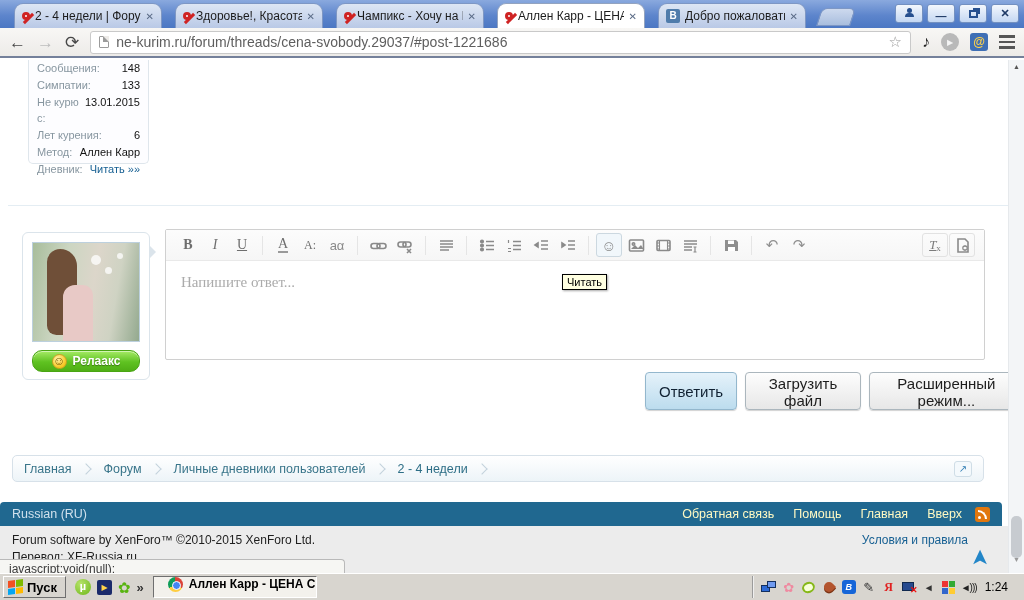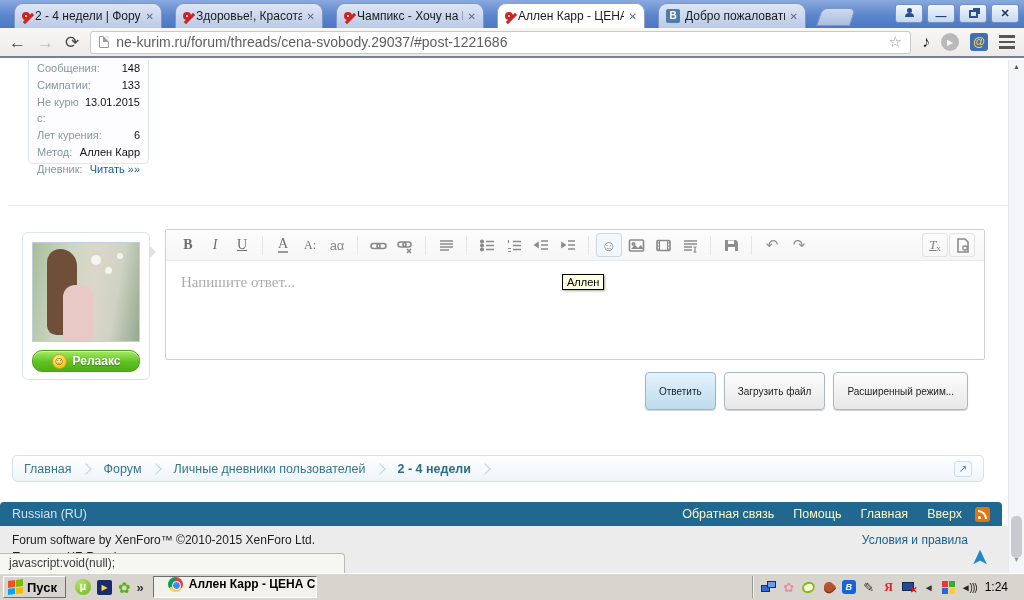--- a/index.html
+++ b/index.html
@@ -74,40 +74,40 @@
   .gfm{font-size:13px;color:#8a8a8a}
   .gsm{font-size:15px;color:#8a8a8a;line-height:1}
   .gar{font-size:15px;color:#8f8f8f}
   .gtx{font-family:"Liberation Serif",serif;font-style:italic;text-decoration:underline;color:#7c7c7c;font-size:13px}
   .gtx small{font-style:normal;font-size:9px;vertical-align:-2px;text-decoration:none}
   .tsvg{stroke:#8a8a8a;fill:none;stroke-width:1.6}
   .ebody{padding:13px 15px;font-family:"Liberation Serif",serif;font-size:15px;color:#ababab}
   .tooltip{position:absolute;left:562px;top:214px;background:#ffffe1;border:1px solid #000;font-size:11px;padding:1px 4px;color:#000;box-shadow:1px 1px 2px rgba(0,0,0,.35);z-index:5}
 
   .btnrow{position:absolute;top:312px;left:645px;display:flex;gap:8px}
-  .fbtn{height:38px;padding:13px 13px;border:1px solid #abb6bd;border-radius:4px;background:linear-gradient(#fdfdfd,#e7e7e7);font-size:10px;color:#1d1d1d;box-shadow:0 1px 1px rgba(0,0,0,.18);font-family:"Liberation Sans",sans-serif}
+  .fbtn{height:38px;padding:2px 13px;border:1px solid #abb6bd;border-radius:4px;background:linear-gradient(#fdfdfd,#e7e7e7);font-size:15px;color:#1d1d1d;box-shadow:0 1px 1px rgba(0,0,0,.18);font-family:"Liberation Sans",sans-serif}
   .fbtn.primary{background:linear-gradient(#e5f2fa,#bcdcee);border-color:#93b7cd;color:#123;}
 
   .breadcrumb{position:absolute;left:12px;top:395px;width:972px;height:27px;border:1px solid #d7e1e9;border-radius:5px;background:linear-gradient(#ffffff,#edf4f8);display:flex;align-items:center;padding:0 11px;font-size:12.5px;color:#39758a}
   .csep{width:8px;height:8px;border-top:1px solid #c3d2dc;border-right:1px solid #c3d2dc;transform:rotate(45deg);margin:0 14px 0 10px}
-  .crumb.cur{font-weight:bold;color:#2d6e86}
+  .crumb.cur{font-weight:normal;color:#2d6e86}
   .bcext{margin-left:auto;width:18px;height:16px;border:1px solid #cfdde6;border-radius:3px;background:#f4f9fc;color:#2f7cb3;font-size:10px;display:flex;align-items:center;justify-content:center}
 
   .footerbar{position:absolute;left:0;top:442px;width:1002px;height:24px;background:#206890;border-radius:4px 4px 0 0;display:flex;align-items:center;padding:0 12px;font-size:12.5px;color:#cfe0ec}
   .flinks{margin-left:auto;display:flex;gap:19px;color:#fef9c3}
   .rss{width:15px;height:15px;background:#e1770e;border-radius:3px;margin-left:13px;position:relative}
   .rss::before{content:"";position:absolute;left:3px;bottom:3px;width:3px;height:3px;border-radius:50%;background:#fff}
   .rss::after{content:"";position:absolute;left:3px;bottom:3px;width:7px;height:7px;border-top:2px solid #fff;border-right:2px solid #fff;border-radius:0 100% 0 0}
 
   .subfooter{position:absolute;left:0;top:466px;width:1008px;height:47px;background:#ececec;font-size:12px;color:#1e1e1e;padding:7px 12px}
   .subfooter .l2{margin-top:3px}
   .legal{position:absolute;right:40px;top:7px;display:flex;gap:17px;color:#176093}
   .toparrow{position:absolute;right:20px;top:20px;color:#2386c8;font-size:19px;transform:rotate(-90deg);font-weight:bold}
 
-  .statusbub{position:absolute;left:0;bottom:0;width:345px;height:20px;background:#f6f6f3;border:1px solid #b9b9b9;border-left:none;border-bottom:none;border-radius:0 4px 0 0;font-size:12px;color:#3b3b3b;line-height:18px;padding:0 9px;z-index:6}
+  .statusbub{position:absolute;left:0;bottom:0;width:345px;height:14px;background:#f6f6f3;border:1px solid #b9b9b9;border-left:none;border-bottom:none;border-radius:0 4px 0 0;font-size:12px;color:#3b3b3b;line-height:18px;padding:0 9px;z-index:6}
 
   .scrollbar{position:absolute;right:0;top:0;width:16px;height:513px;background:#f3f5f7;border-left:1px solid #e6e9ec}
   .sbup{position:absolute;top:3px;left:4px;font-size:7px;color:#555}
   .sbdown{position:absolute;bottom:10px;left:4px;font-size:7px;color:#9a9a9a}
   .sbthumb{position:absolute;right:2px;top:456px;width:11px;height:42px;background:#c7cbd0;border-radius:5px}
 
   
   .taskbar{position:absolute;left:0;bottom:0;width:1024px;height:27px;background:#d8d5cf;border-top:1px solid #fff;display:flex;align-items:center;padding:0 3px;gap:5px}
   .startbtn{height:22px;display:flex;align-items:center;gap:4px;padding:0 8px 0 4px;background:#d8d5cf;border:1px solid;border-color:#fff #6f6f6f #6f6f6f #fff;font-weight:bold;font-size:13px;font-family:"Liberation Sans",sans-serif}
   .flag{width:15px;height:14px;display:grid;grid-template-columns:1fr 1fr;grid-template-rows:1fr 1fr;gap:1px;transform:skewY(-8deg)}
@@ -340,21 +340,21 @@
             <svg class="tsvg" width="17" height="17" viewBox="0 0 17 17">
               <path d="M4 2h7l3 3v10H4z"></path>
               <circle cx="11" cy="11" r="2.2" stroke-width="1.2"></circle>
               <path d="M11 8.5v1.5M11 12.2v1.5" stroke-width="1.2"></path>
             </svg>
           </div>
       </div>
       <div class="ebody">Напишите ответ...</div>
     </div>
 
-    <div class="tooltip">Аллен</div>
+    <div class="tooltip">Читать</div>
 
     <div class="btnrow">
       <button class="fbtn primary">Ответить</button>
       <button class="fbtn">Загрузить файл</button>
       <button class="fbtn">Расширенный режим...</button>
     </div>
 
     <div class="breadcrumb">
       <span class="crumb">Главная</span>
       <span class="csep"></span>

